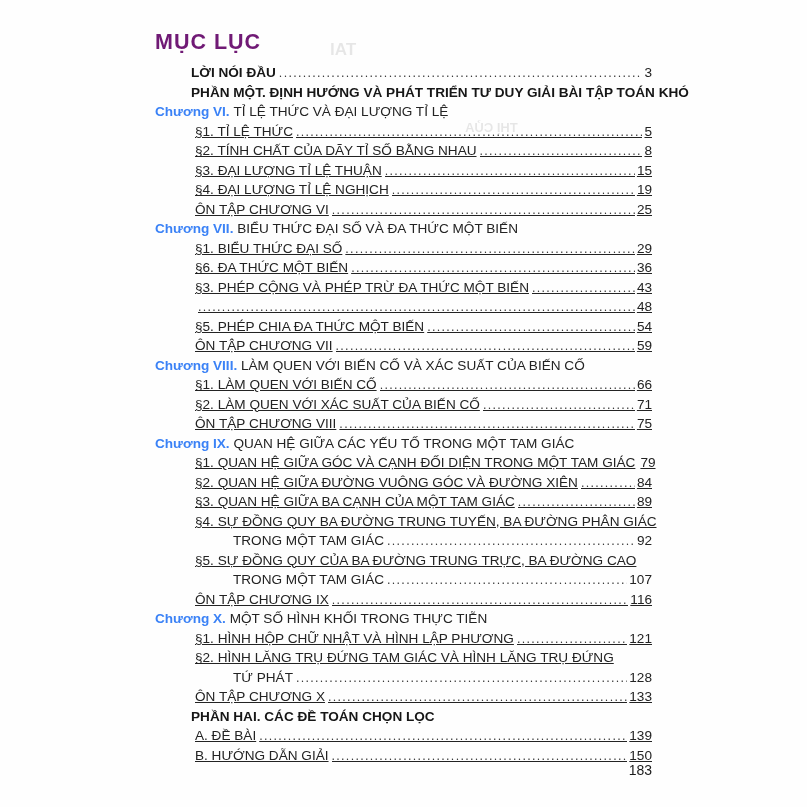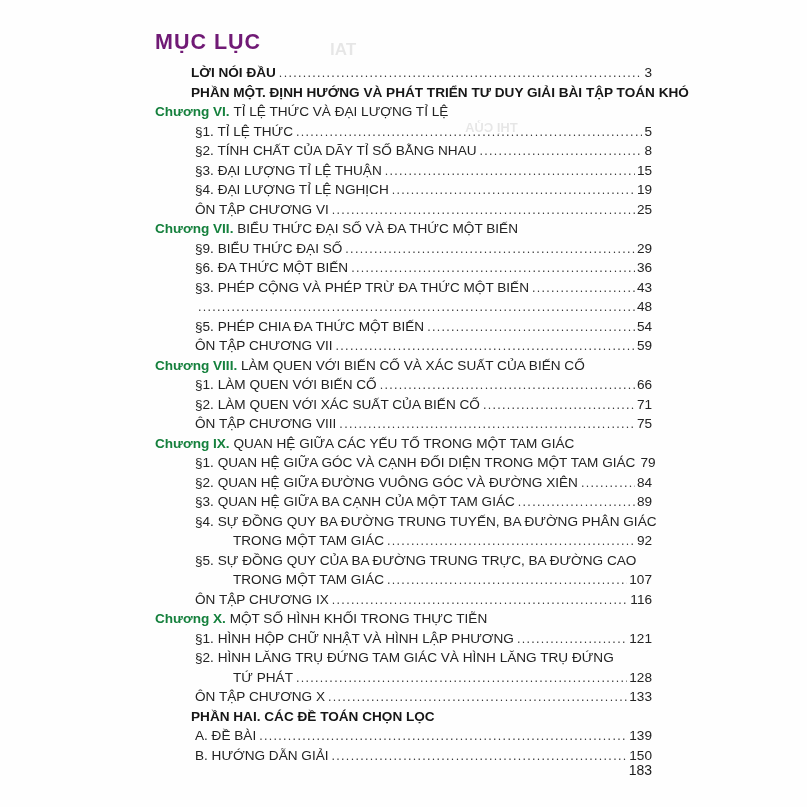--- a/index.html
+++ b/index.html
@@ -47,24 +47,24 @@
   }
   .row {
     display: flex;
     align-items: baseline;
     height: 19.5px;
     font-size: 13.6px;
     line-height: 19.5px;
     color: #232323;
   }
   .row .label { white-space: nowrap; flex: 0 0 auto; }
-  .row.indent1 { padding-left: 40px; }
+  .row.indent1 { padding-left: 40px; text-decoration: underline; }
   .row.indent2 { padding-left: 78px; }
   .row.bold .label { font-weight: bold; color: #161616; padding-left: 36px; }
-  .row .prefix { font-weight: bold; white-space: pre; color: #15803d; flex: 0 0 auto; }
+  .row .prefix { font-weight: bold; white-space: pre; color: #3b82f6; flex: 0 0 auto; }
   .dots {
     flex: 1 1 0;
     min-width: 0;
     overflow: hidden;
     white-space: nowrap;
     letter-spacing: 1.3px;
     margin: 0 2px 0 3px;
     color: #3a3a3a;
     font-size: 12.5px;
   }
@@ -127,21 +127,21 @@
       <div class="row indent1 item">
         <span class="label">ÔN TẬP CHƯƠNG VI</span>
         <span class="dots">................................................................................................................................................................................................................................................</span>
         <span class="pg">25</span>
       </div>
       <div class="row indent0 chapter">
         <span class="prefix">Chương VII. </span>
         <span class="label">BIỂU THỨC ĐẠI SỐ VÀ ĐA THỨC MỘT BIẾN</span>
       </div>
       <div class="row indent1 item">
-        <span class="label">§9. BIỂU THỨC ĐẠI SỐ</span>
+        <span class="label">§1. BIỂU THỨC ĐẠI SỐ</span>
         <span class="dots">................................................................................................................................................................................................................................................</span>
         <span class="pg">29</span>
       </div>
       <div class="row indent1 item">
         <span class="label">§6. ĐA THỨC MỘT BIẾN</span>
         <span class="dots">................................................................................................................................................................................................................................................</span>
         <span class="pg">36</span>
       </div>
       <div class="row indent1 item">
         <span class="label">§3. PHÉP CỘNG VÀ PHÉP TRỪ ĐA THỨC MỘT BIẾN</span>

